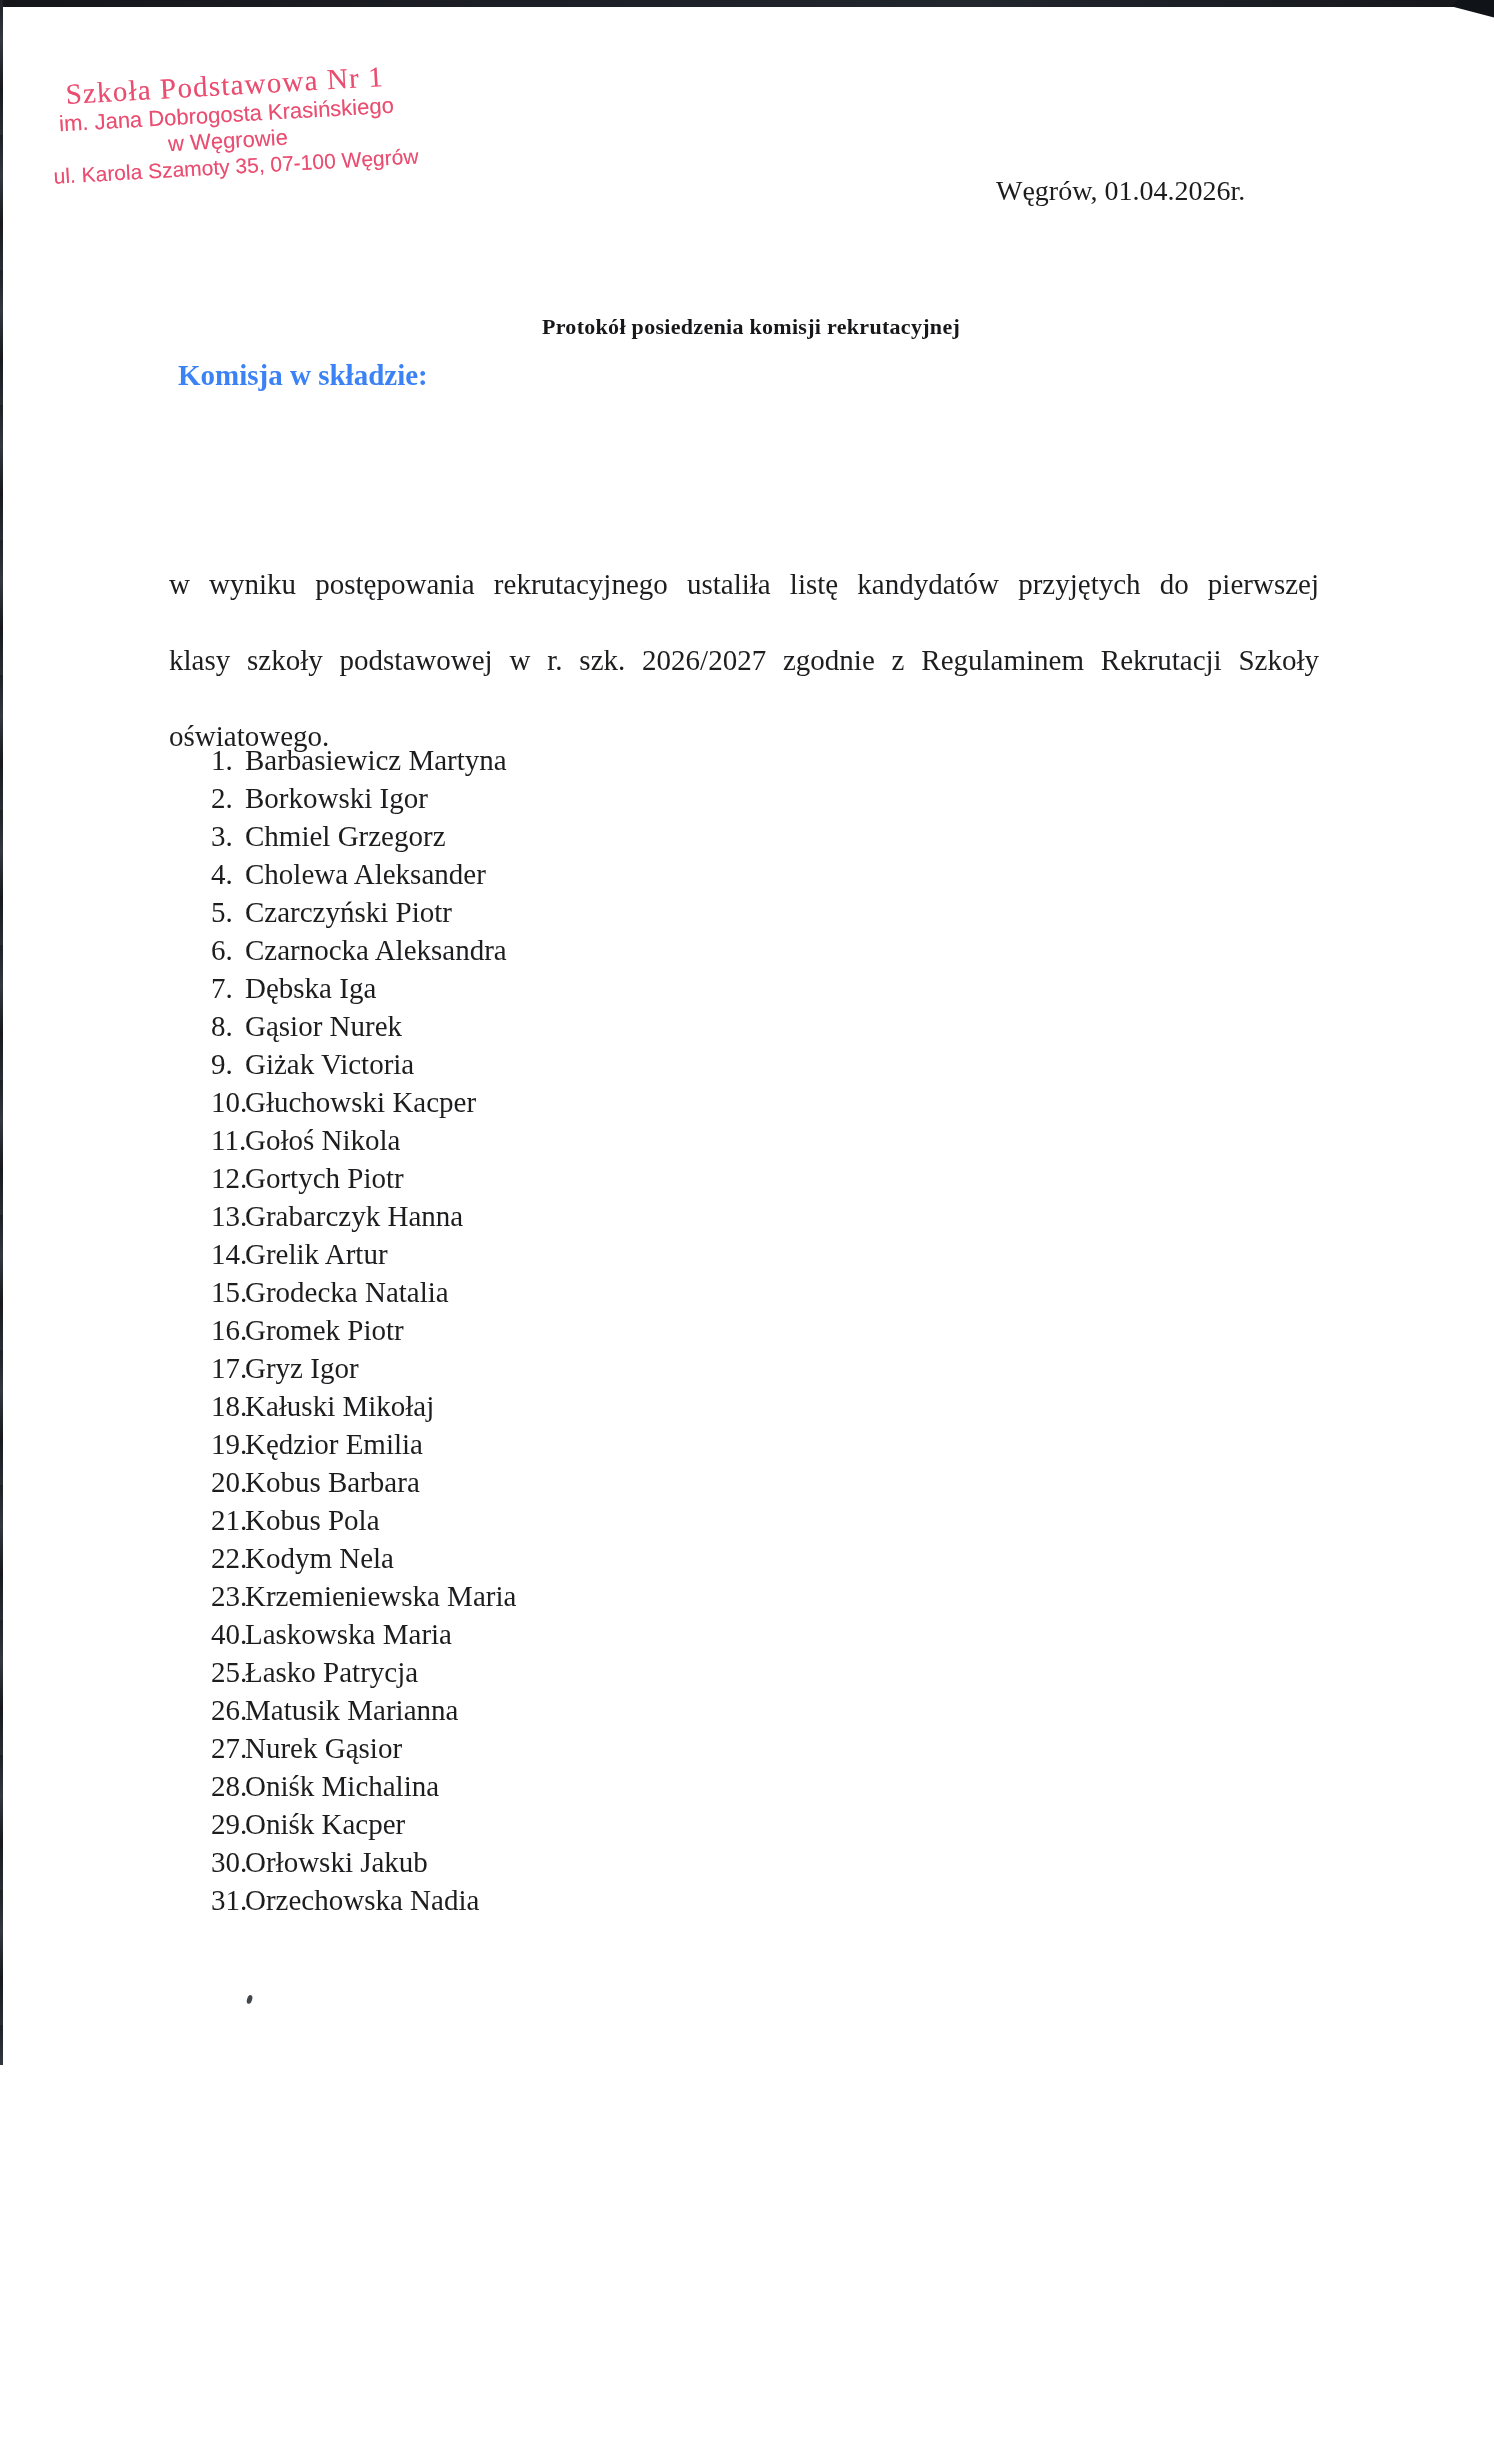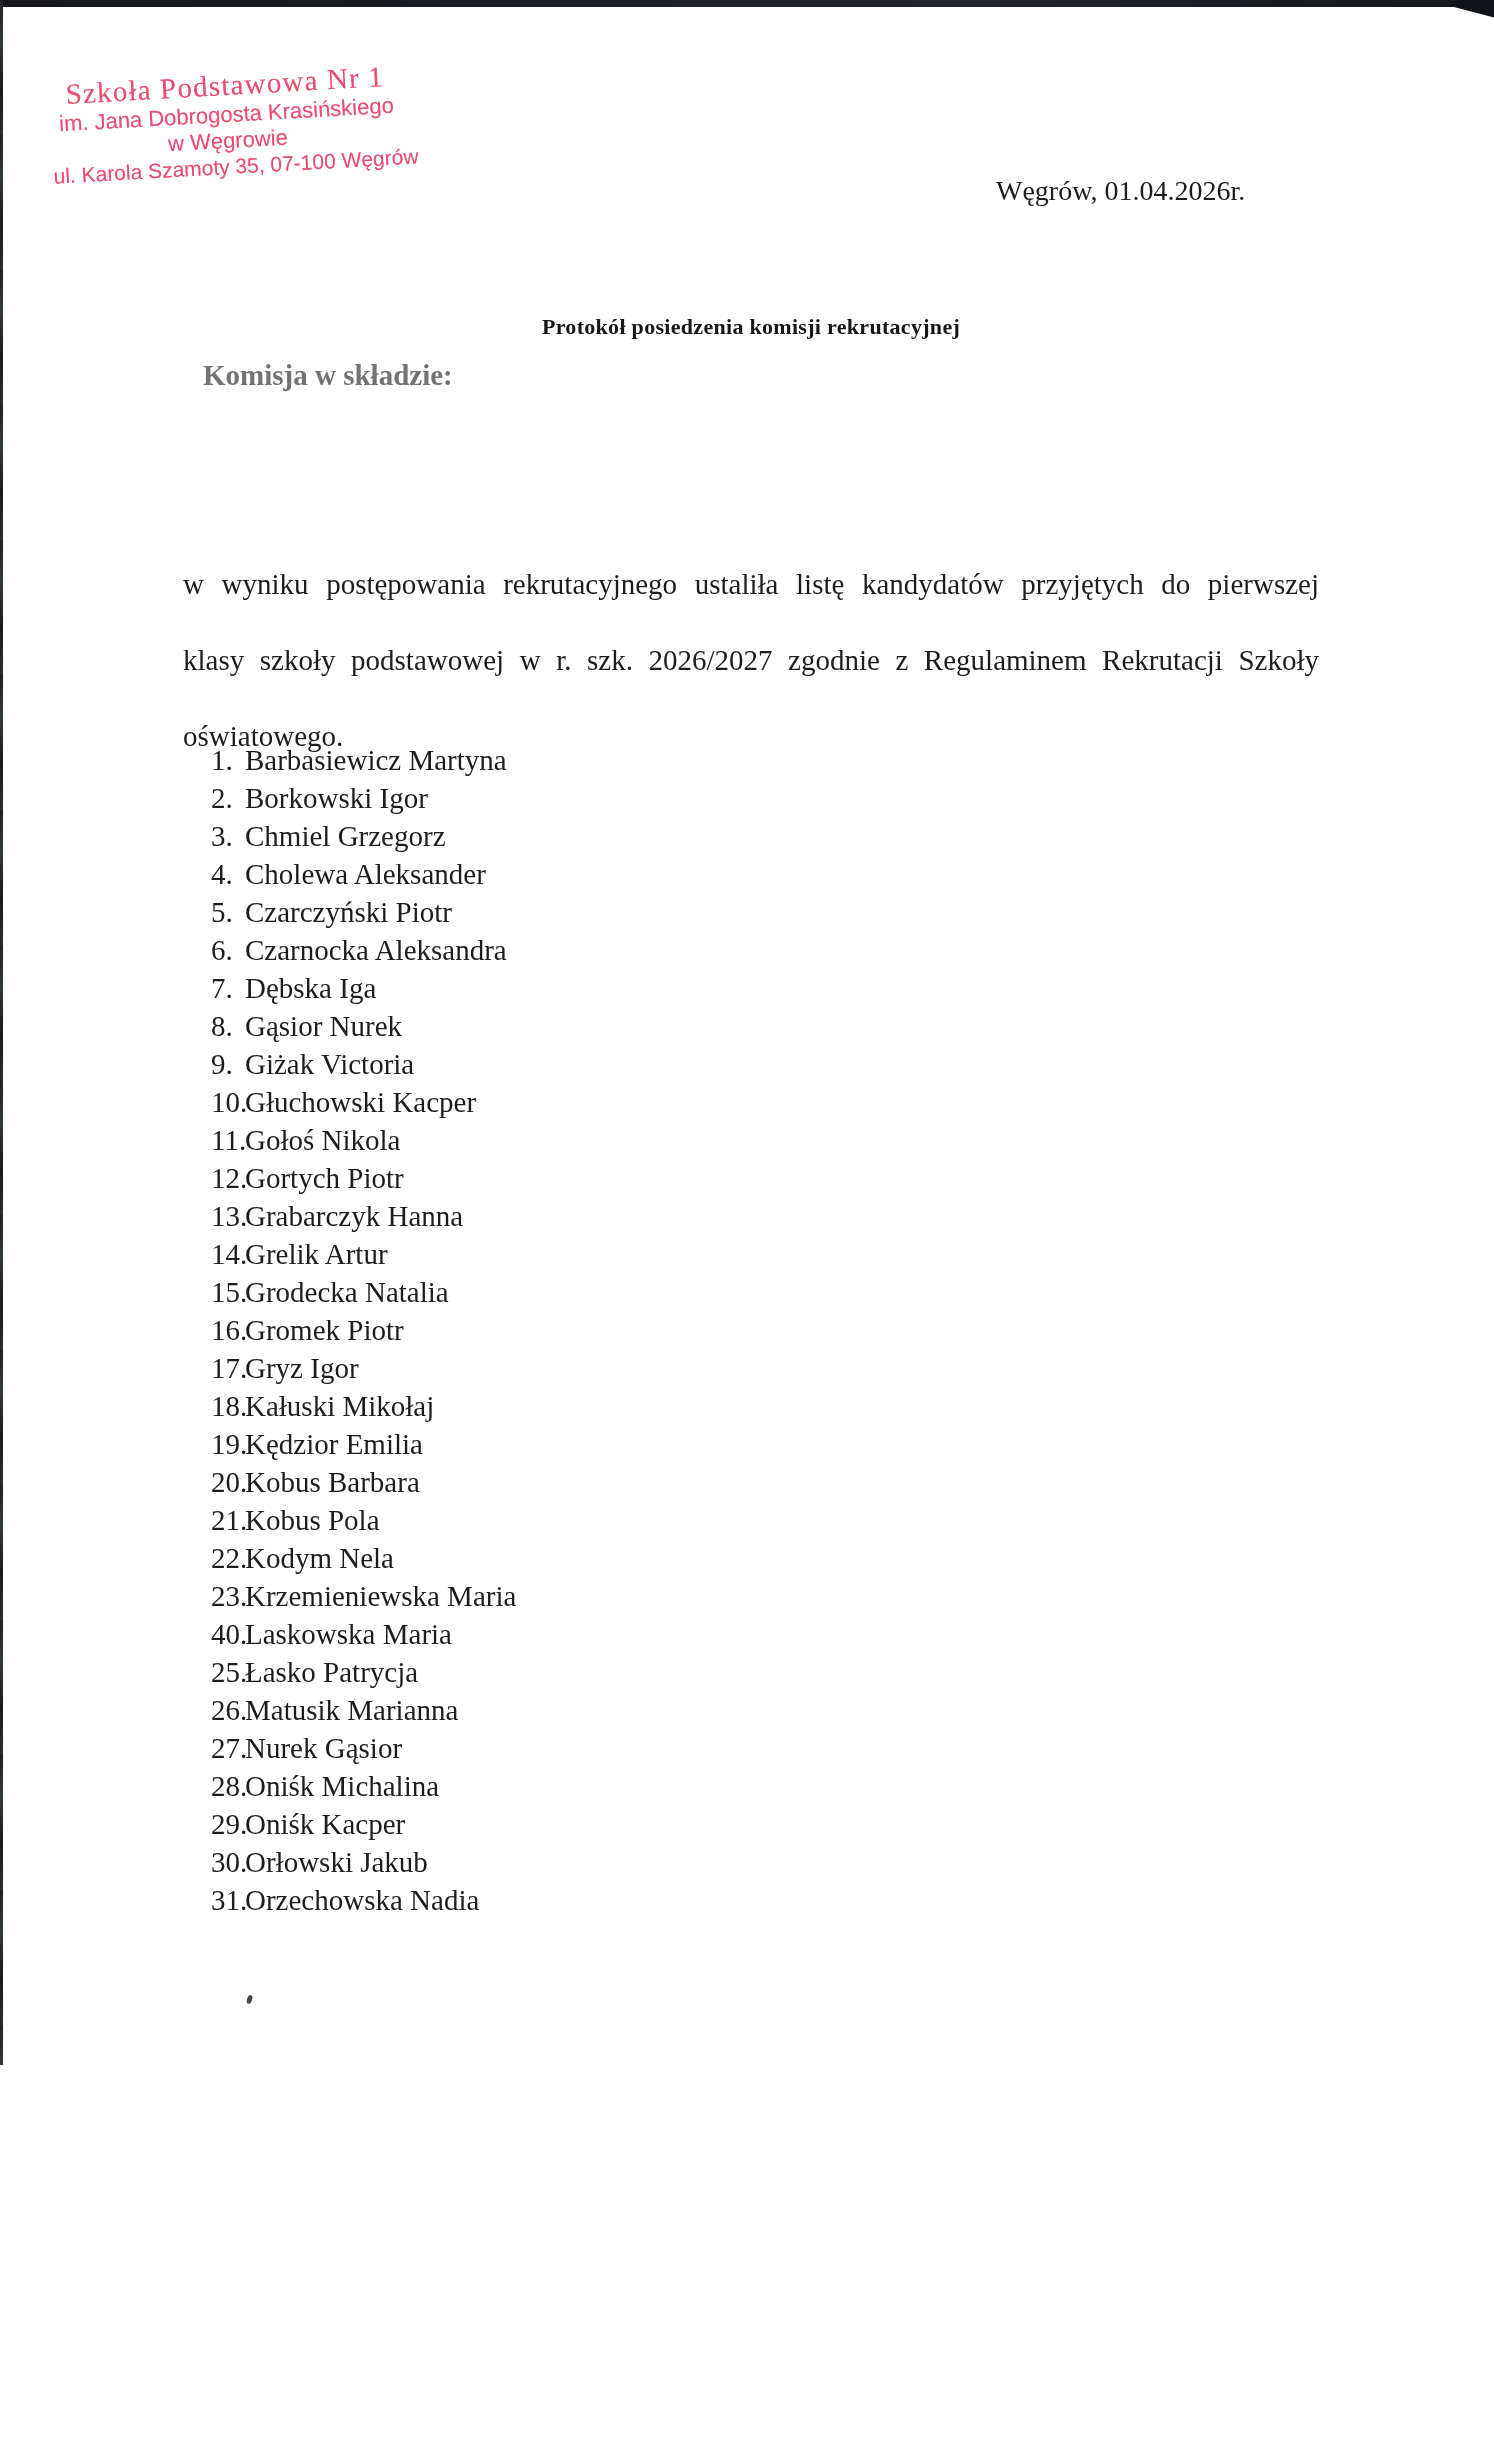--- a/index.html
+++ b/index.html
@@ -43,24 +43,24 @@
   .stamp-l2{font-family:"Liberation Sans","DejaVu Sans",sans-serif;font-size:22px;line-height:27px;white-space:nowrap;}
   .stamp-l3{font-family:"Liberation Sans","DejaVu Sans",sans-serif;font-size:22px;line-height:26px;}
   .stamp-l4{font-family:"Liberation Sans","DejaVu Sans",sans-serif;font-size:21px;line-height:26px;white-space:nowrap;}
 
   
   .dateline{position:absolute;left:996px;top:175px;font-size:28px;line-height:31px;white-space:nowrap;}
   .title{
     position:absolute;left:0;top:297px;width:1468px;margin:17px;
     text-align:center;font-size:22px;font-weight:bold;letter-spacing:0.3px;color:#17171a;
   }
-  .committee-heading{position:absolute;left:178px;top:359px;font-size:29px;font-weight:bold;color:#737373;margin-left:25px;}
+  .committee-heading{position:absolute;left:178px;top:359px;font-size:29px;font-weight:bold;color:#3b82f6;}
   .committee-members{position:absolute;left:171px;top:438px;font-size:30px;line-height:38px;}
   .paragraph{position:absolute;left:169px;top:565px;width:1150px;font-size:29px;line-height:38px;}
-  .pline{min-height:38px;margin-left:14px;}
+  .pline{min-height:38px;}
   .pj{text-align:justify;text-align-last:justify;}
   .pj::after{content:"";display:inline-block;width:100%;height:0;}
 
   .candidates{
     position:absolute;left:211px;top:741px;margin:0;padding:0;list-style:none;
     font-size:29px;line-height:38px;
   }
   .candidates li{display:flex;height:38px;white-space:nowrap;}
   .candidates .no{flex:0 0 34px;width:34px;}
 </style>

